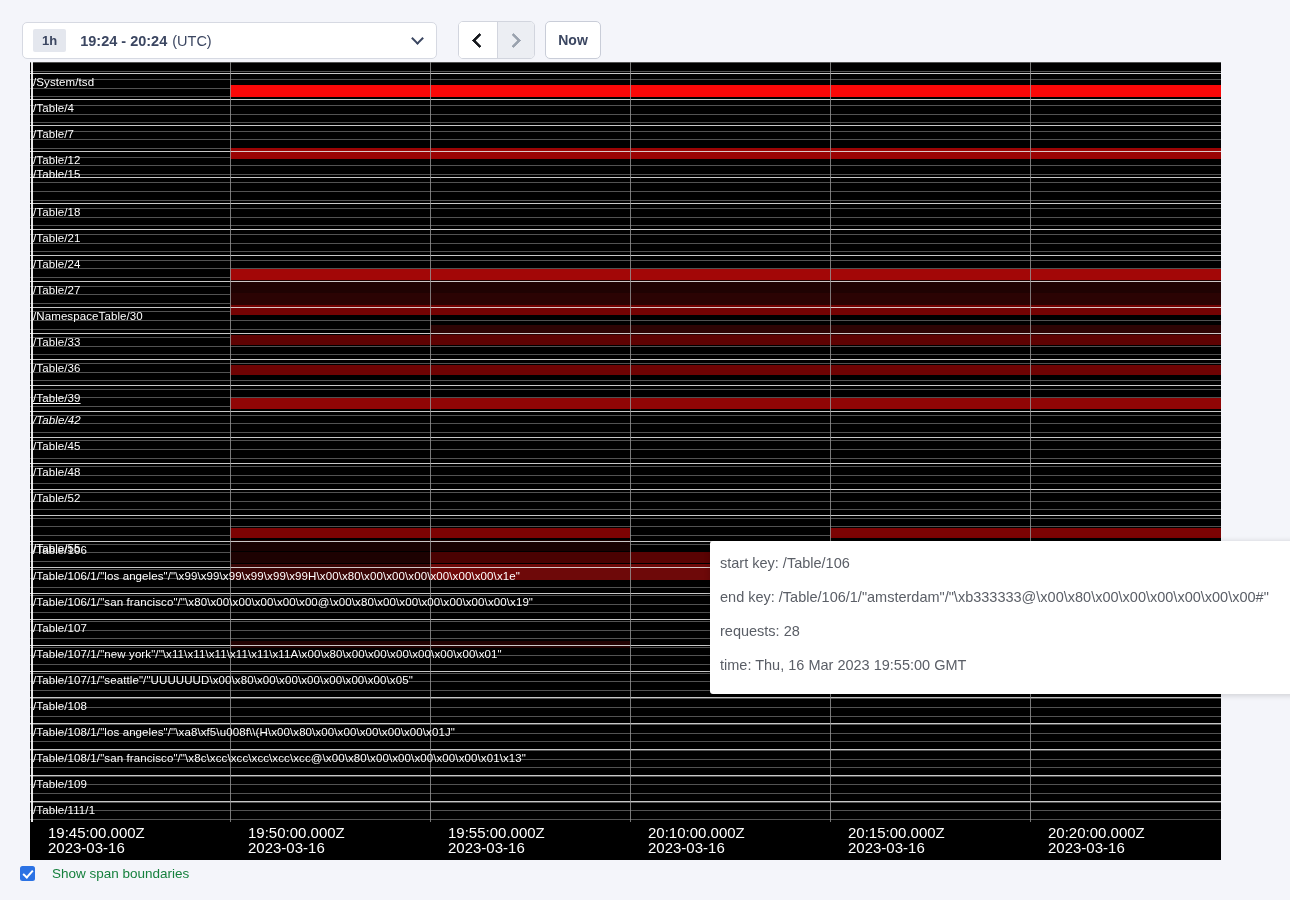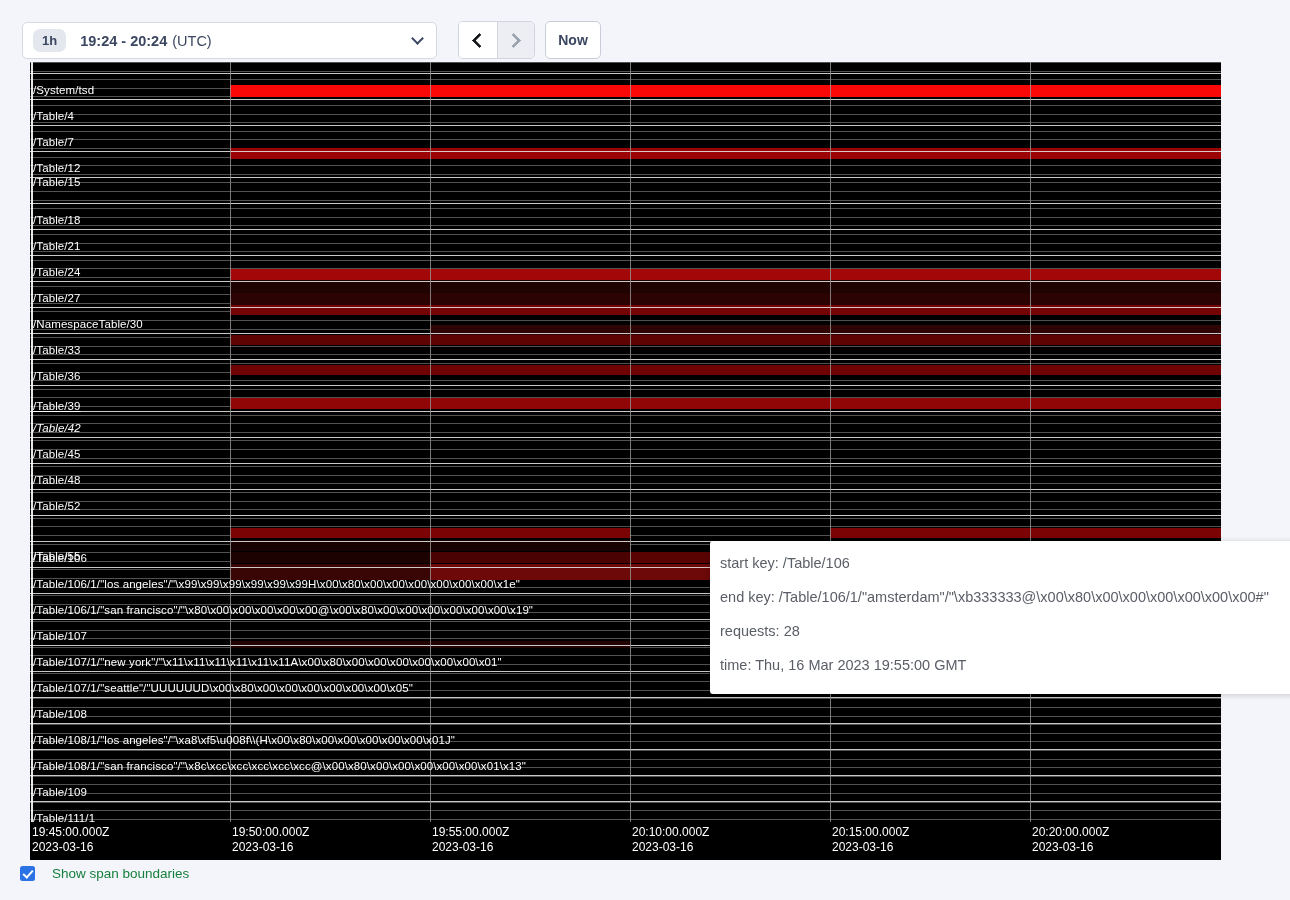--- a/index.html
+++ b/index.html
@@ -11,21 +11,21 @@
   }
   
   .time-dropdown{
     position:absolute;left:22px;top:22px;width:415px;height:37px;
     background:#fff;border:1px solid #d6d9e2;border-radius:5px;
     display:flex;align-items:center;box-sizing:border-box;padding:0 14px 0 10px;
     cursor:pointer;
   }
   .td-badge{
     background:#e4e7ee;color:#3b4661;font-weight:bold;font-size:13px;
-    border-radius:7px;padding:4px 9px;margin-right:14px;
+    border-radius:2px;padding:4px 9px;margin-right:14px;
   }
   .td-range{color:#3b4661;font-weight:bold;font-size:14.5px;}
   .td-zone{color:#3b4661;font-size:14.5px;margin-left:5px;}
   .chev{display:inline-block;box-sizing:border-box;}
   .chev-down{
     width:9px;height:9px;margin-left:auto;margin-top:-4px;
     border-right:2px solid #3b4661;border-bottom:2px solid #3b4661;
     transform:rotate(45deg);
   }
   .btn-group{
@@ -65,25 +65,25 @@
     background:repeating-linear-gradient(to bottom,
       rgba(255,255,255,0.32) 0, rgba(255,255,255,0.32) 1px,
       transparent 1px, transparent 8.6px);
   }
   .band{position:absolute;z-index:2;}
   .bline{position:absolute;left:0;width:1191px;height:1px;background:rgba(235,235,235,0.85);z-index:3;}
   .vline{position:absolute;top:0;width:1px;height:760px;background:rgba(150,150,150,0.8);z-index:4;}
   .left-edge{position:absolute;left:1px;top:0;width:2px;height:760px;background:rgba(255,255,255,0.9);z-index:4;}
   .spanlabel{
     position:absolute;left:3px;z-index:5;color:#fff;font-size:11.5px;
-    white-space:nowrap;letter-spacing:0.1px;margin-top:8px;
+    white-space:nowrap;letter-spacing:0.1px;
   }
   .axis{position:absolute;left:0;top:760px;width:1191px;height:38px;z-index:5;}
   .axis-item{position:absolute;top:3px;color:#fff;}
-  .axis-item .t1,.axis-item .t2{font-size:12px;line-height:15px;white-space:nowrap;}
+  .axis-item .t1,.axis-item .t2{font-size:15px;line-height:15px;white-space:nowrap;margin-left:16px;}
   
   .tooltip{
     position:absolute;left:710px;top:541px;width:614px;height:153px;z-index:10;
     background:#fff;border-radius:3px;box-shadow:0 1px 6px rgba(0,0,0,0.18);
     box-sizing:border-box;padding:5px 10px;
   }
   .tooltip .tline{
     color:#5a5e66;font-size:14.5px;line-height:34px;white-space:nowrap;
     overflow:hidden;
   }

